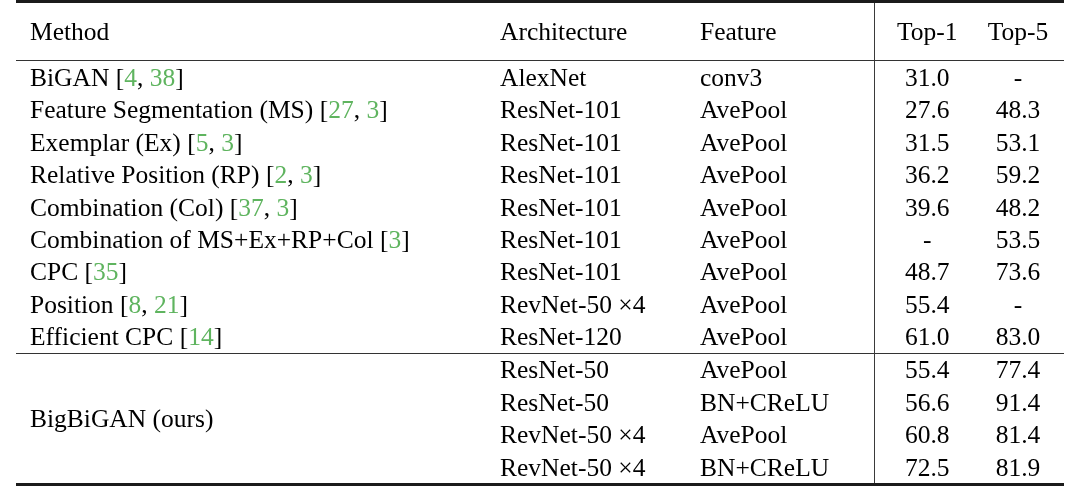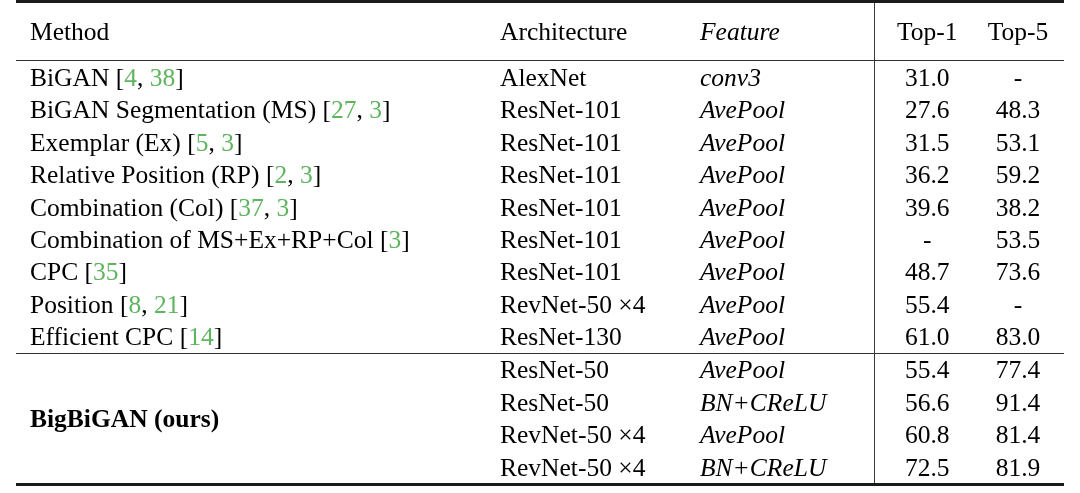--- a/index.html
+++ b/index.html
@@ -78,39 +78,38 @@
     padding-bottom: 5px;
     padding-top: 6px;
   }
   tr.data-row td {
     height: 31.4px;
     padding-top: 1px;
   }
 
   .cell-method { padding-left: 14px; }
   .cell-arch   { padding-left: 10px; }
-  .cell-feat   { padding-left: 6px; font-style: italic; }
+  .cell-feat   { padding-left: 6px; }
 
   
   .num { text-align: center; }
 
   
   .vline {
     border-left: 1.6px solid #3a3a3a;
     padding-left: 8px;
   }
 
   .cite { color: #5fb45f; }
   .brk  { color: #000000; }
 
   
   td.ours-label {
     padding-left: 14px;
     vertical-align: middle;
-    font-weight: bold;
   }
 </style>
 </head>
 <body>
 
 <div class="table-wrap">
   <table class="results">
     <colgroup>
       <col class="c-method">
       <col class="c-arch">
@@ -135,21 +134,21 @@
 
     <tbody id="prior-body">
         <tr class="data-row">
           <td class="cell-method"><span>BiGAN</span> <span class="brk">[</span><span class="cite">4</span><span class="brk">, </span><span class="cite">38</span><span class="brk">]</span></td>
           <td class="cell-arch">AlexNet</td>
           <td class="cell-feat">conv3</td>
           <td class="num vline">31.0</td>
           <td class="num">-</td>
         </tr>
         <tr class="data-row">
-          <td class="cell-method"><span>BiGAN Segmentation (MS)</span> <span class="brk">[</span><span class="cite">27</span><span class="brk">, </span><span class="cite">3</span><span class="brk">]</span></td>
+          <td class="cell-method"><span>Feature Segmentation (MS)</span> <span class="brk">[</span><span class="cite">27</span><span class="brk">, </span><span class="cite">3</span><span class="brk">]</span></td>
           <td class="cell-arch">ResNet-101</td>
           <td class="cell-feat">AvePool</td>
           <td class="num vline">27.6</td>
           <td class="num">48.3</td>
         </tr>
         <tr class="data-row">
           <td class="cell-method"><span>Exemplar (Ex)</span> <span class="brk">[</span><span class="cite">5</span><span class="brk">, </span><span class="cite">3</span><span class="brk">]</span></td>
           <td class="cell-arch">ResNet-101</td>
           <td class="cell-feat">AvePool</td>
           <td class="num vline">31.5</td>
@@ -160,21 +159,21 @@
           <td class="cell-arch">ResNet-101</td>
           <td class="cell-feat">AvePool</td>
           <td class="num vline">36.2</td>
           <td class="num">59.2</td>
         </tr>
         <tr class="data-row">
           <td class="cell-method"><span>Combination (Col)</span> <span class="brk">[</span><span class="cite">37</span><span class="brk">, </span><span class="cite">3</span><span class="brk">]</span></td>
           <td class="cell-arch">ResNet-101</td>
           <td class="cell-feat">AvePool</td>
           <td class="num vline">39.6</td>
-          <td class="num">38.2</td>
+          <td class="num">48.2</td>
         </tr>
         <tr class="data-row">
           <td class="cell-method"><span>Combination of MS+Ex+RP+Col</span> <span class="brk">[</span><span class="cite">3</span><span class="brk">]</span></td>
           <td class="cell-arch">ResNet-101</td>
           <td class="cell-feat">AvePool</td>
           <td class="num vline">-</td>
           <td class="num">53.5</td>
         </tr>
         <tr class="data-row">
           <td class="cell-method"><span>CPC</span> <span class="brk">[</span><span class="cite">35</span><span class="brk">]</span></td>
@@ -185,21 +184,21 @@
         </tr>
         <tr class="data-row">
           <td class="cell-method"><span>Position</span> <span class="brk">[</span><span class="cite">8</span><span class="brk">, </span><span class="cite">21</span><span class="brk">]</span></td>
           <td class="cell-arch">RevNet-50 ×4</td>
           <td class="cell-feat">AvePool</td>
           <td class="num vline">55.4</td>
           <td class="num">-</td>
         </tr>
         <tr class="data-row">
           <td class="cell-method"><span>Efficient CPC</span> <span class="brk">[</span><span class="cite">14</span><span class="brk">]</span></td>
-          <td class="cell-arch">ResNet-130</td>
+          <td class="cell-arch">ResNet-120</td>
           <td class="cell-feat">AvePool</td>
           <td class="num vline">61.0</td>
           <td class="num">83.0</td>
         </tr>
       </tbody>
 
     <tbody>
       <tr class="section-break">
         <td colspan="5"></td>
       </tr>

